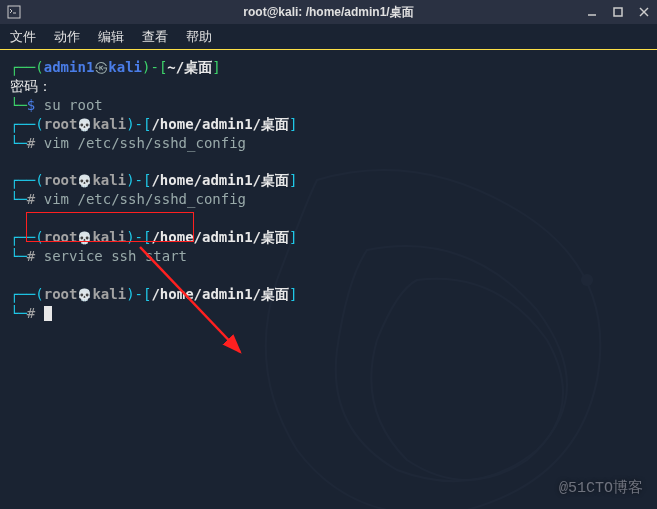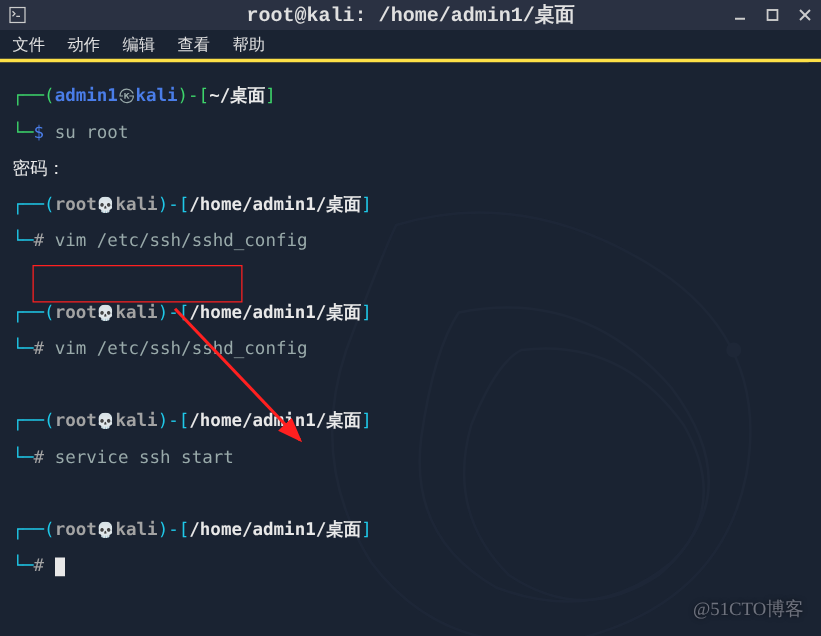--- a/index.html
+++ b/index.html
@@ -27,24 +27,24 @@
       display: flex;
       align-items: center;
       justify-content: center;
       color: #ccc;
       font-size: 12px;
     }
     .titlebar-title {
       position: absolute;
       left: 50%;
       transform: translateX(-50%);
-      font-size: 16px;
+      font-size: 12px;
       font-weight: bold;
       color: #e0e0e0;
-      font-family: Liberation Mono, monospace;
+      font-family: Liberation Sans, sans-serif;
     }
     .window-controls {
       margin-left: auto;
       display: flex;
       gap: 12px;
       align-items: center;
     }
     .win-btn {
       width: 14px;
       height: 14px;
@@ -55,21 +55,21 @@
       cursor: pointer;
       font-size: 11px;
     }
     .menubar {
       height: 26px;
       background: #1a2332;
       display: flex;
       align-items: center;
       padding: 0 10px;
       gap: 18px;
-      border-bottom: 3px solid #fde047;
+      border-bottom: 1px solid #fde047;
       font-family: sans-serif;
       font-size: 13px;
     }
     .menu-item {
       color: #e0e0e0;
       cursor: pointer;
     }
     .terminal-area {
       padding: 8px 10px;
       position: relative;
@@ -84,21 +84,20 @@
       width: 500px;
       height: 400px;
       opacity: 0.06;
       pointer-events: none;
     }
     .line {
       line-height: 1.35;
       white-space: pre;
       position: relative;
       z-index: 2;
-      margin-top: 10px;
     }
     .cyan { color: #1fc8e8; }
     .green { color: #3dd46a; }
     .red { color: #a3a3a3; }
     .blue { color: #4a7de8; }
     .bold { font-weight: bold; }
     .white { color: #e8e8e8; }
     .gray { color: #9aa; }
     .underline { }
     .skull { color: #ccc; font-size: 12px; }
@@ -119,21 +118,21 @@
       position: absolute;
       z-index: 4;
       pointer-events: none;
     }
     .watermark {
       position: absolute;
       bottom: 12px;
       right: 14px;
       color: rgba(200,200,210,0.5);
       font-size: 15px;
-      font-family: Liberation Serif, serif;
+      font-family: Liberation Mono, monospace;
       text-shadow: 0 0 4px rgba(0,0,0,0.6);
       z-index: 5;
     }
     .scrollbar {
       position: absolute;
       right: 0;
       top: 50px;
       width: 10px;
       height: calc(100% - 50px);
       background: #0f1622;
@@ -194,22 +193,22 @@
 
 <div class="terminal-area">
 
   <svg class="dragon-bg" viewBox="0 0 500 400">
     <path d="M 100 50 Q 200 20 300 80 Q 400 140 380 250 Q 360 350 250 380 Q 140 400 80 320 Q 30 240 60 150 Q 90 70 100 50 Z M 150 120 Q 250 100 320 180 Q 380 260 320 320 Q 260 370 180 340 Q 110 300 120 220 Q 130 150 150 120 Z" fill="none" stroke="#5a6a8a" stroke-width="2"></path>
     <path d="M 200 150 Q 280 140 330 210 Q 370 280 310 330 Q 250 370 190 330 Q 140 280 160 210 Q 180 160 200 150 Z" fill="none" stroke="#5a6a8a" stroke-width="2"></path>
     <circle cx="370" cy="150" r="6" fill="#5a6a8a"></circle>
   </svg>
 
   <div class="line"><span class="green">┌──</span><span class="green">(</span><span class="blue bold">admin1</span><span class="gray">㉿</span><span class="blue bold">kali</span><span class="green">)-[</span><span class="white bold">~/桌面</span><span class="green">]</span></div>
+  <div class="line"><span class="white">密码：</span></div>
   <div class="line"><span class="green">└─</span><span class="blue">$</span><span> </span><span class="gray">su root</span></div>
-  <div class="line"><span class="white">密码：</span></div>
 
   <div class="line"><span class="cyan">┌──</span><span class="cyan">(</span><span class="red bold">root</span><span class="skull">💀</span><span class="red bold">kali</span><span class="cyan">)-[</span><span class="white bold">/home/admin1/桌面</span><span class="cyan">]</span></div>
   <div class="line"><span class="cyan">└─</span><span class="red">#</span><span> </span><span class="gray">vim</span><span> </span><span class="gray underline">/etc/ssh/sshd_config</span></div>
   <div class="line">&nbsp;</div>
 
   <div class="line"><span class="cyan">┌──</span><span class="cyan">(</span><span class="red bold">root</span><span class="skull">💀</span><span class="red bold">kali</span><span class="cyan">)-[</span><span class="white bold">/home/admin1/桌面</span><span class="cyan">]</span></div>
   <div class="line"><span class="cyan">└─</span><span class="red">#</span><span> </span><span class="gray">vim</span><span> </span><span class="gray underline">/etc/ssh/sshd_config</span></div>
   <div class="line">&nbsp;</div>
 
   <div class="line"><span class="cyan">┌──</span><span class="cyan">(</span><span class="red bold">root</span><span class="skull">💀</span><span class="red bold">kali</span><span class="cyan">)-[</span><span class="white bold">/home/admin1/桌面</span><span class="cyan">]</span></div>

